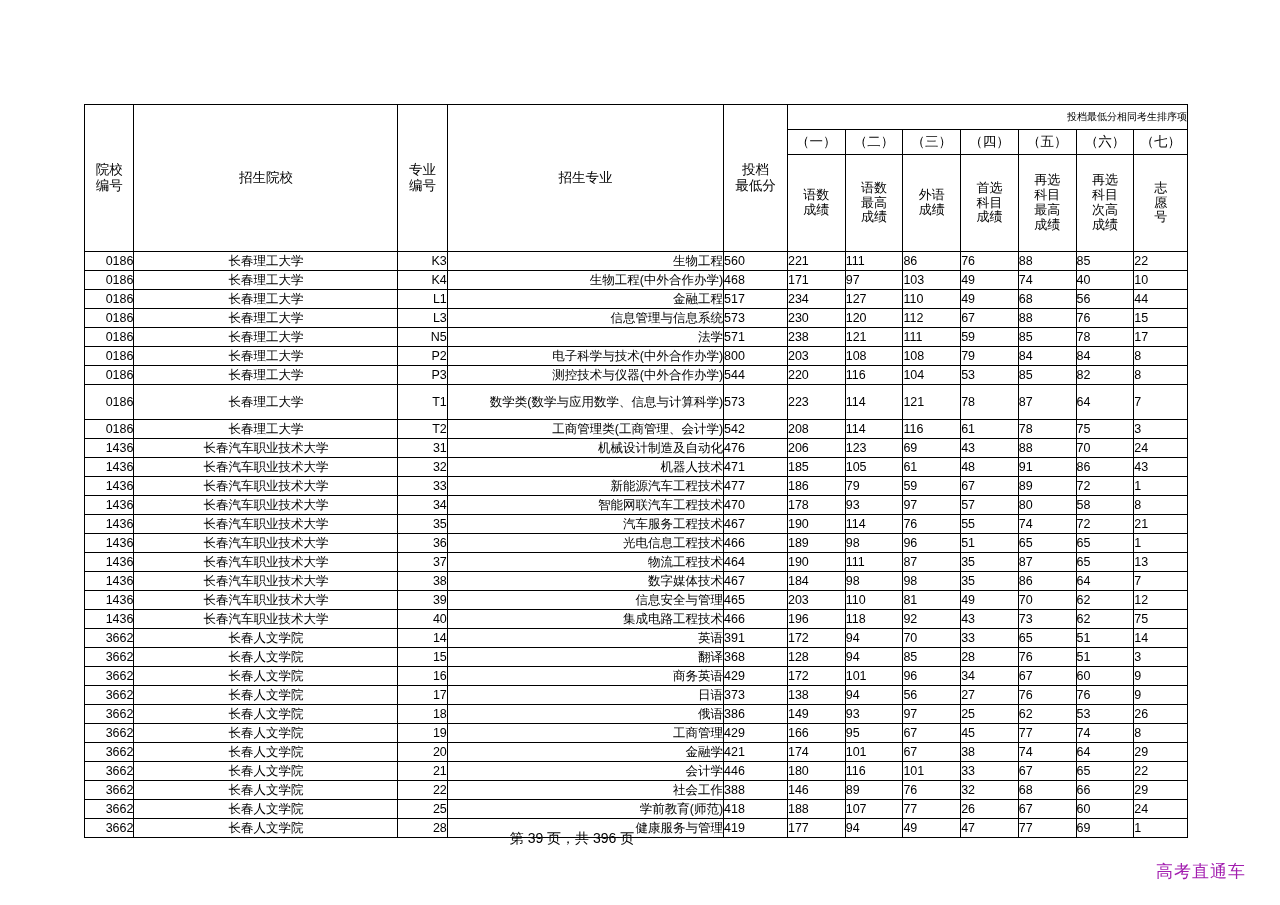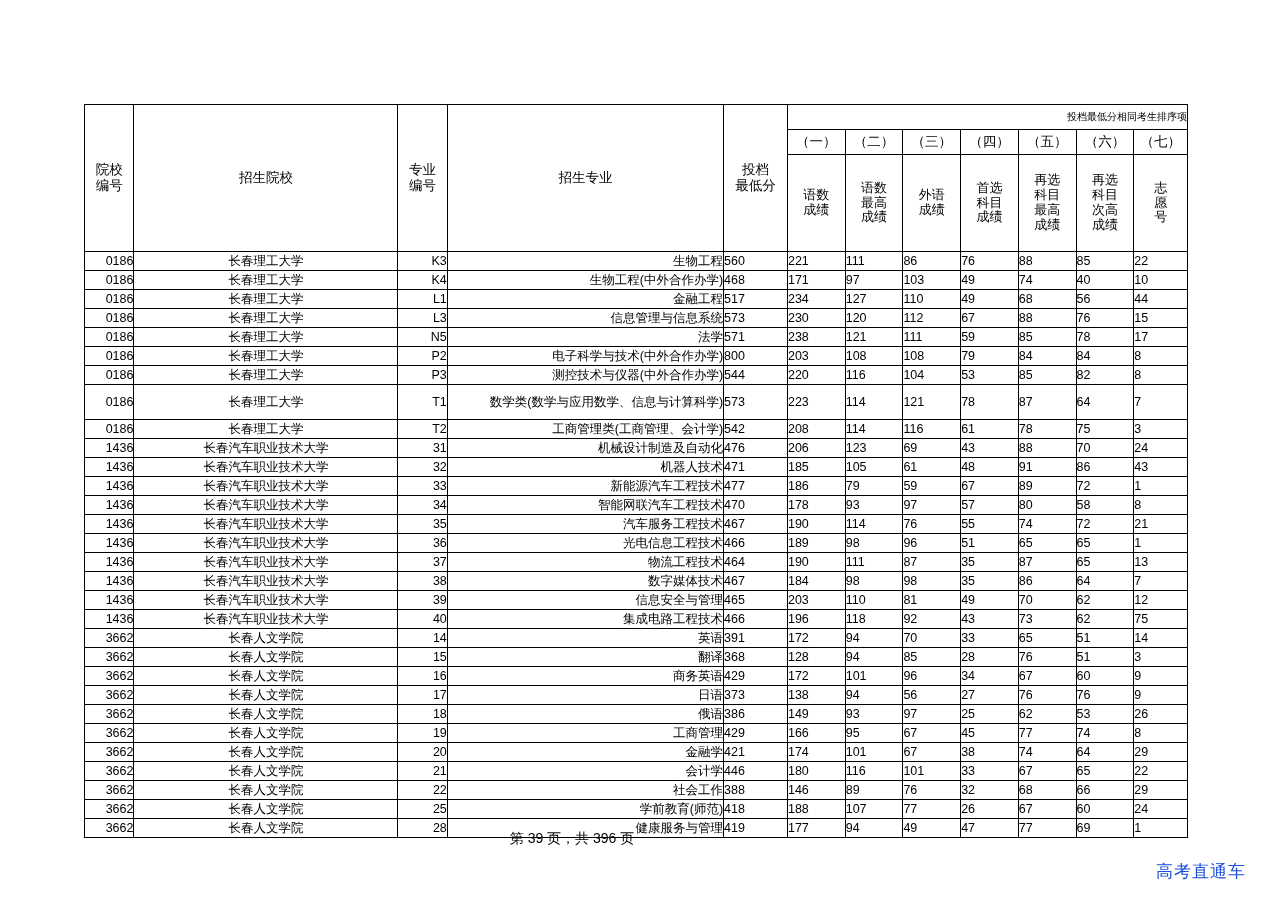--- a/index.html
+++ b/index.html
@@ -93,21 +93,21 @@
     top: 830px;
     width: 1144px;
     text-align: center;
     font-size: 14px;
   }
   .watermark {
     position: absolute;
     right: 34px;
     bottom: 22px;
     font-size: 17px;
-    color: #1d4ed8;
+    color: #a21caf;
     letter-spacing: 1px;
   }
 </style>
 </head>
 <body>
 
 <div class="page">
 
   <table class="score-table">
     <colgroup>

